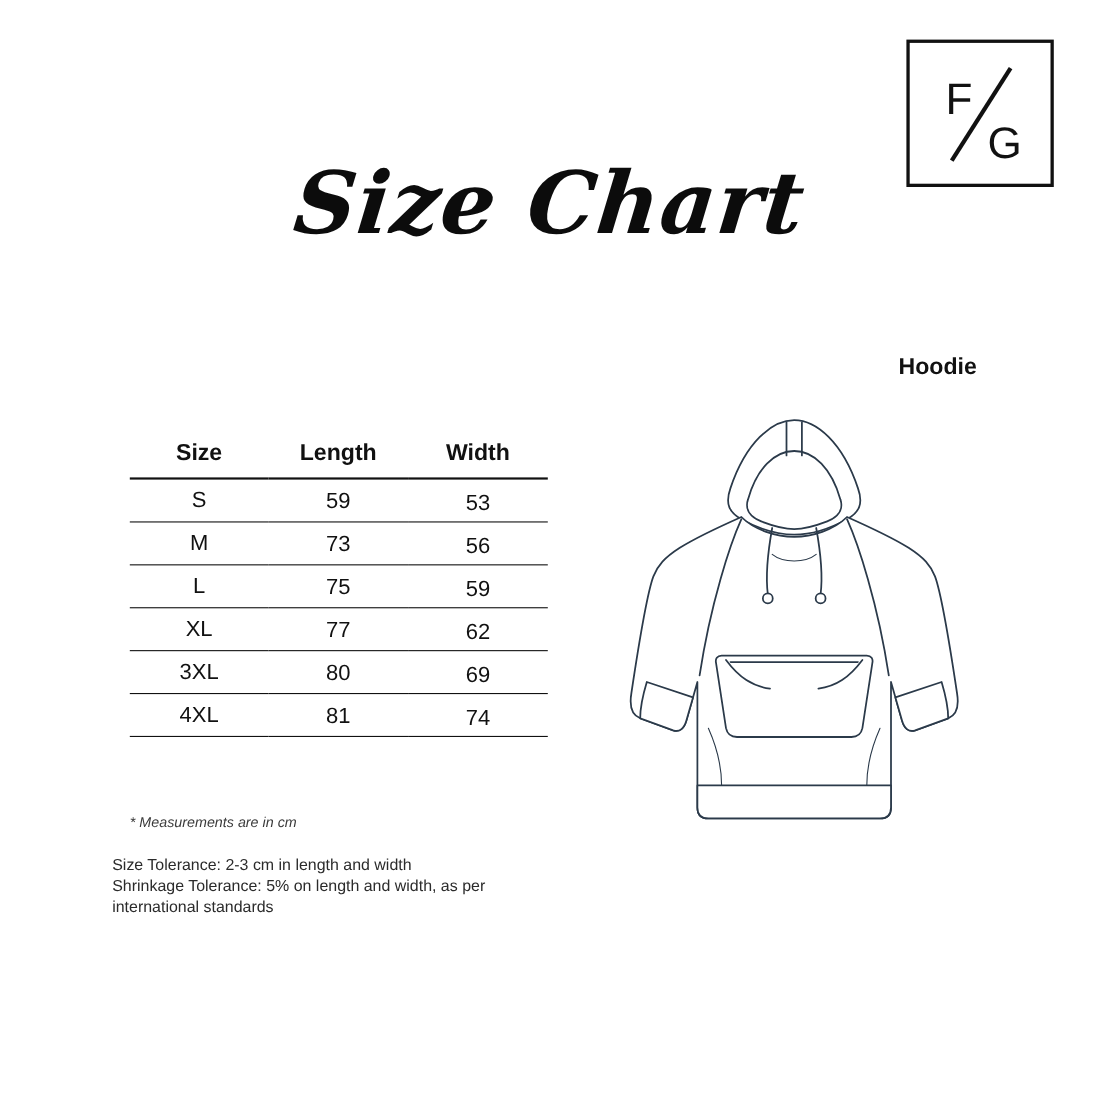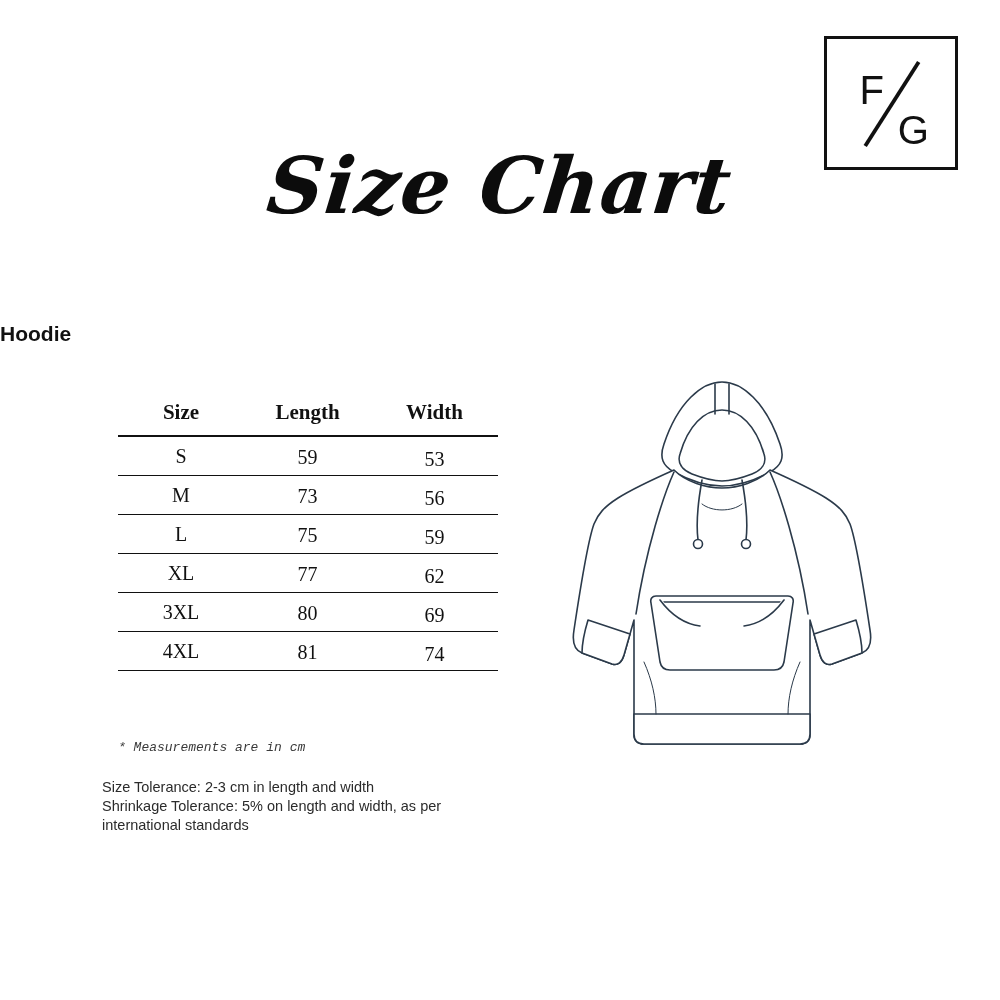--- a/index.html
+++ b/index.html
@@ -52,38 +52,37 @@
     display: inline-block;
     transform: skewX(-6deg);
   }
 
   
   .product-name {
     position: absolute;
     top: 322px;
     left: 0;
     width: 888px;
-    text-align: left;
+    text-align: right;
     font-size: 21px;
     font-weight: 700;
     color: #111111;
   }
 
   
   .table-wrap {
     position: absolute;
     top: 400px;
     left: 118px;
     width: 380px;
   }
   table.size-table {
     width: 380px;
     border-collapse: collapse;
     font-size: 20px;
-    font-family: Liberation Serif, serif;
   }
   table.size-table th {
     font-size: 21px;
     font-weight: 700;
     padding: 0 0 10px 0;
     text-align: center;
     color: #111111;
     border-bottom: 2.5px solid #111111;
   }
   table.size-table th.c0 { width: 126px; }
@@ -101,21 +100,20 @@
   table.size-table td.c1 { position: relative; top: 1px; }
   table.size-table td.c2 { position: relative; top: 3px; }
 
   .note-cm {
     position: absolute;
     top: 740px;
     left: 118px;
     font-size: 13px;
     font-style: italic;
     color: #3a3a3a;
-    font-family: Liberation Mono, monospace;
   }
 
   .tolerance {
     position: absolute;
     top: 778px;
     left: 102px;
     width: 400px;
     font-size: 14.5px;
     line-height: 19px;
     color: #2b2b2b;

